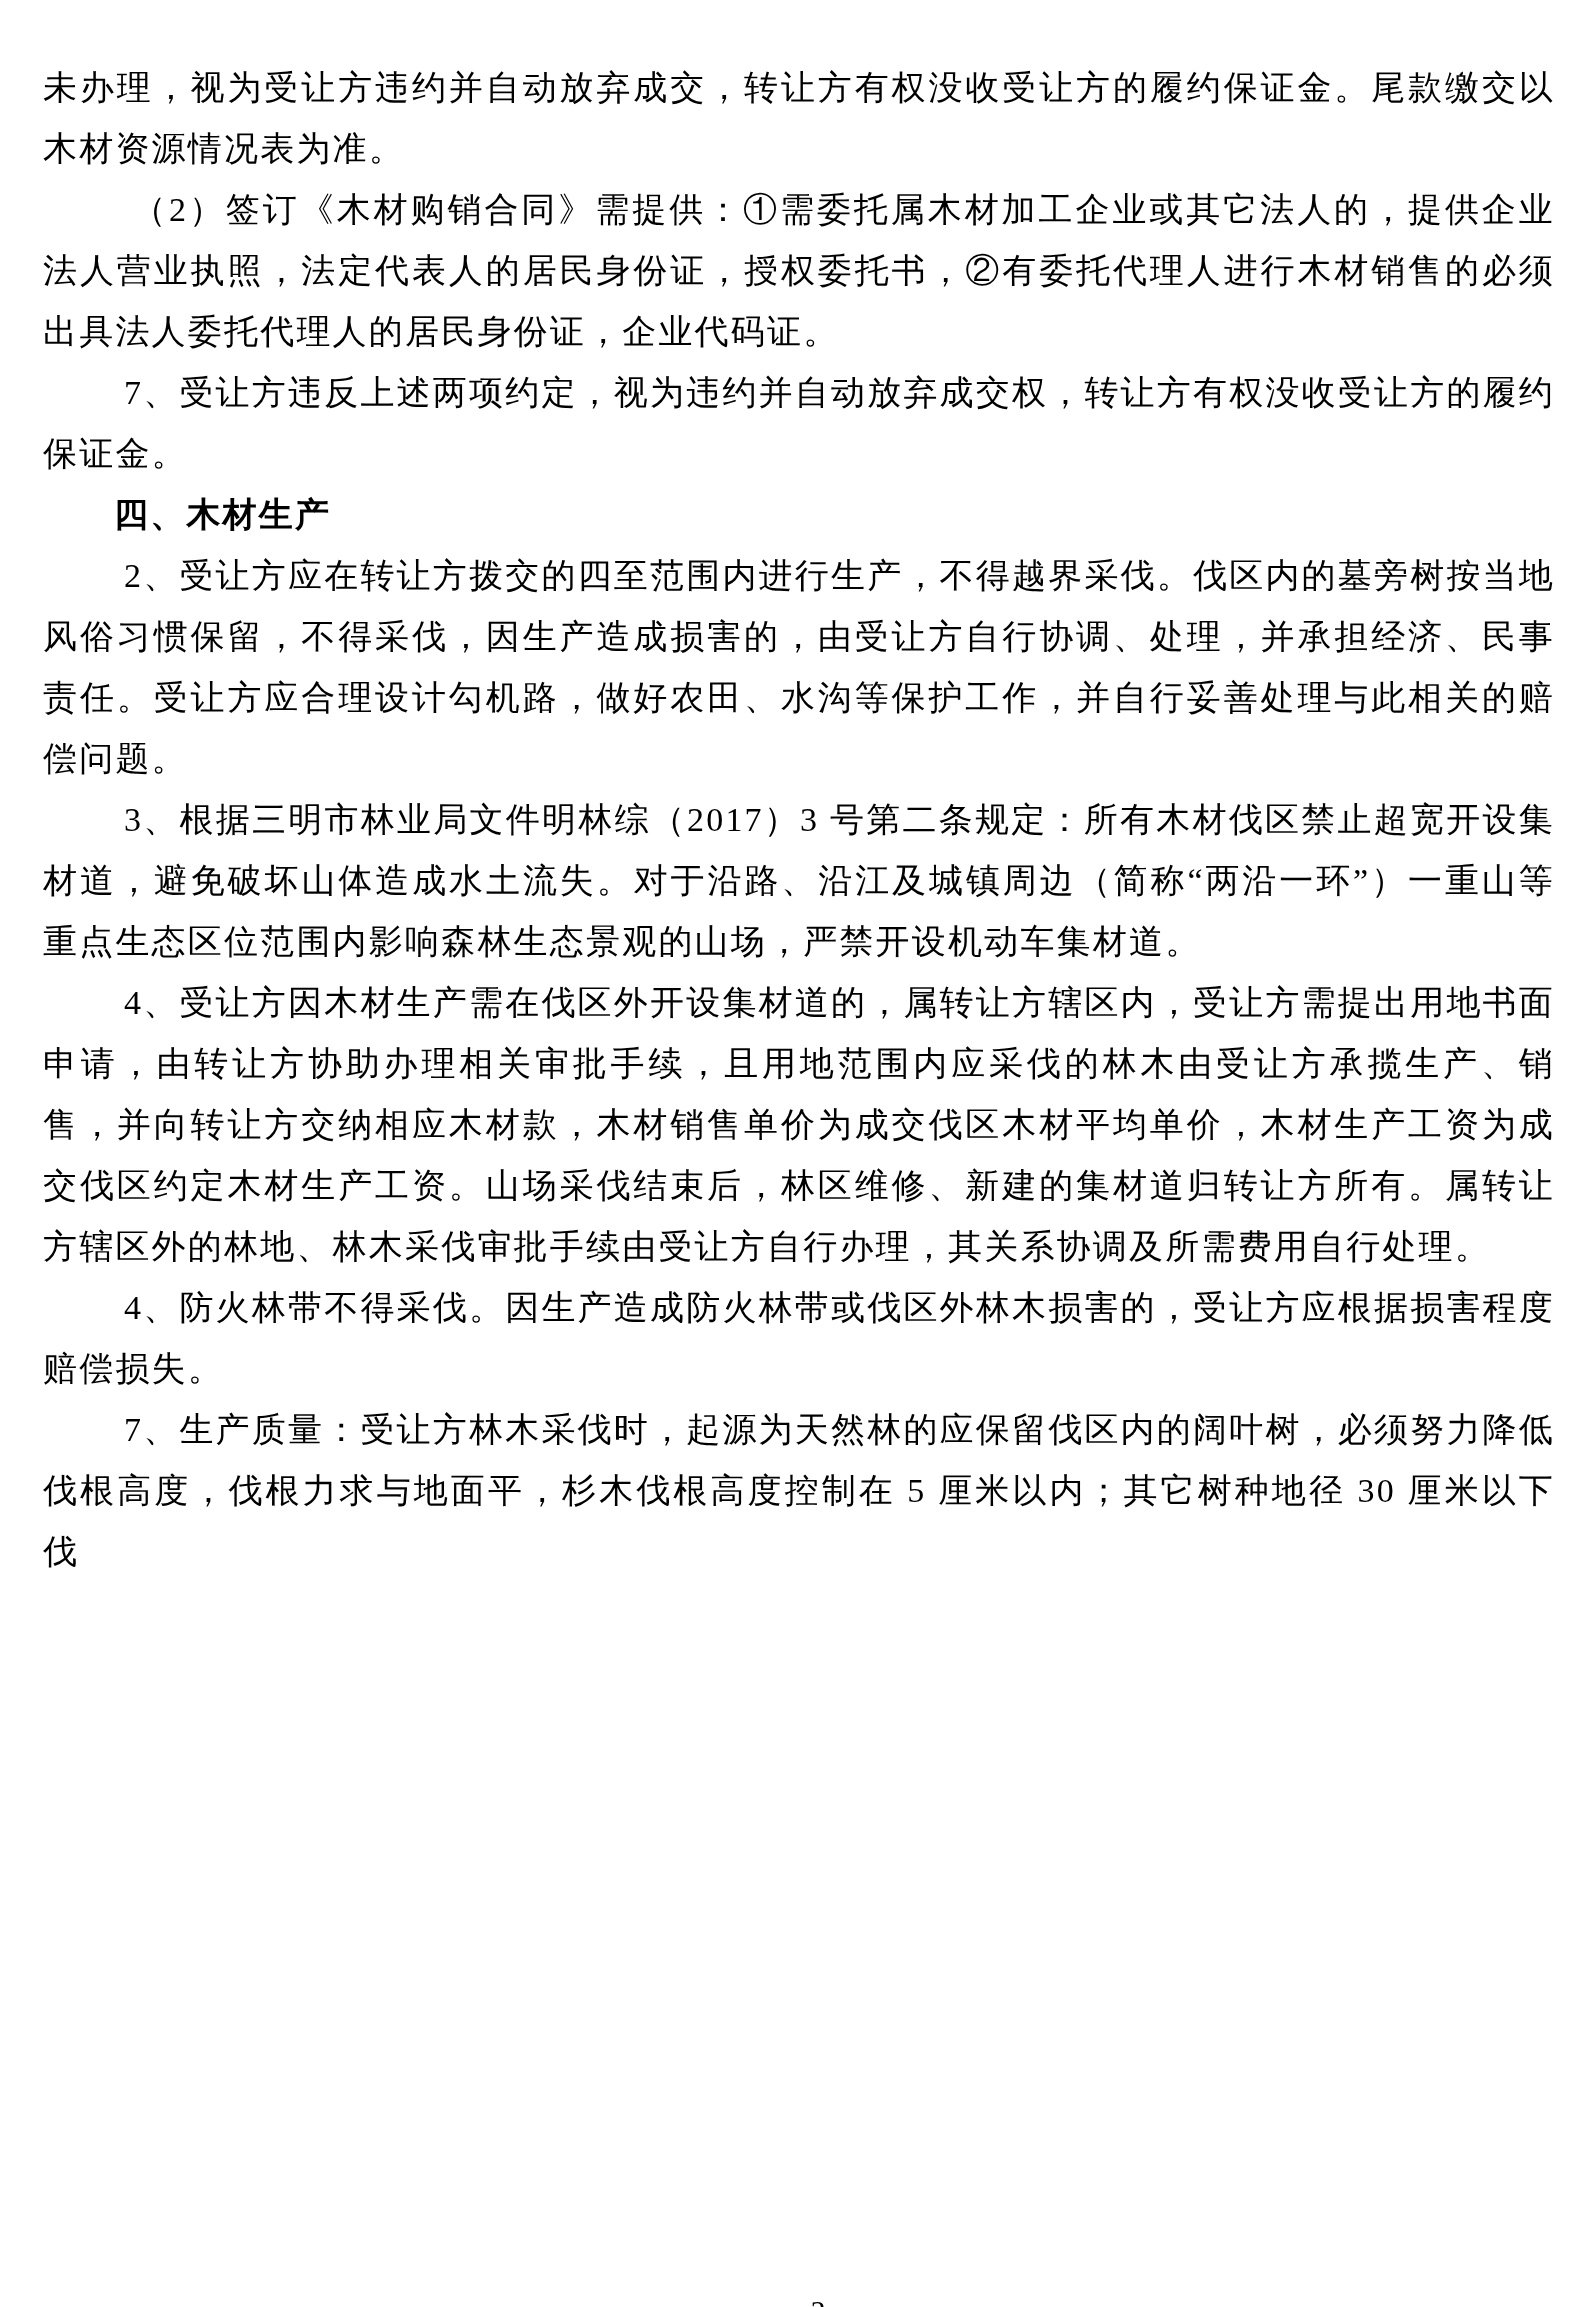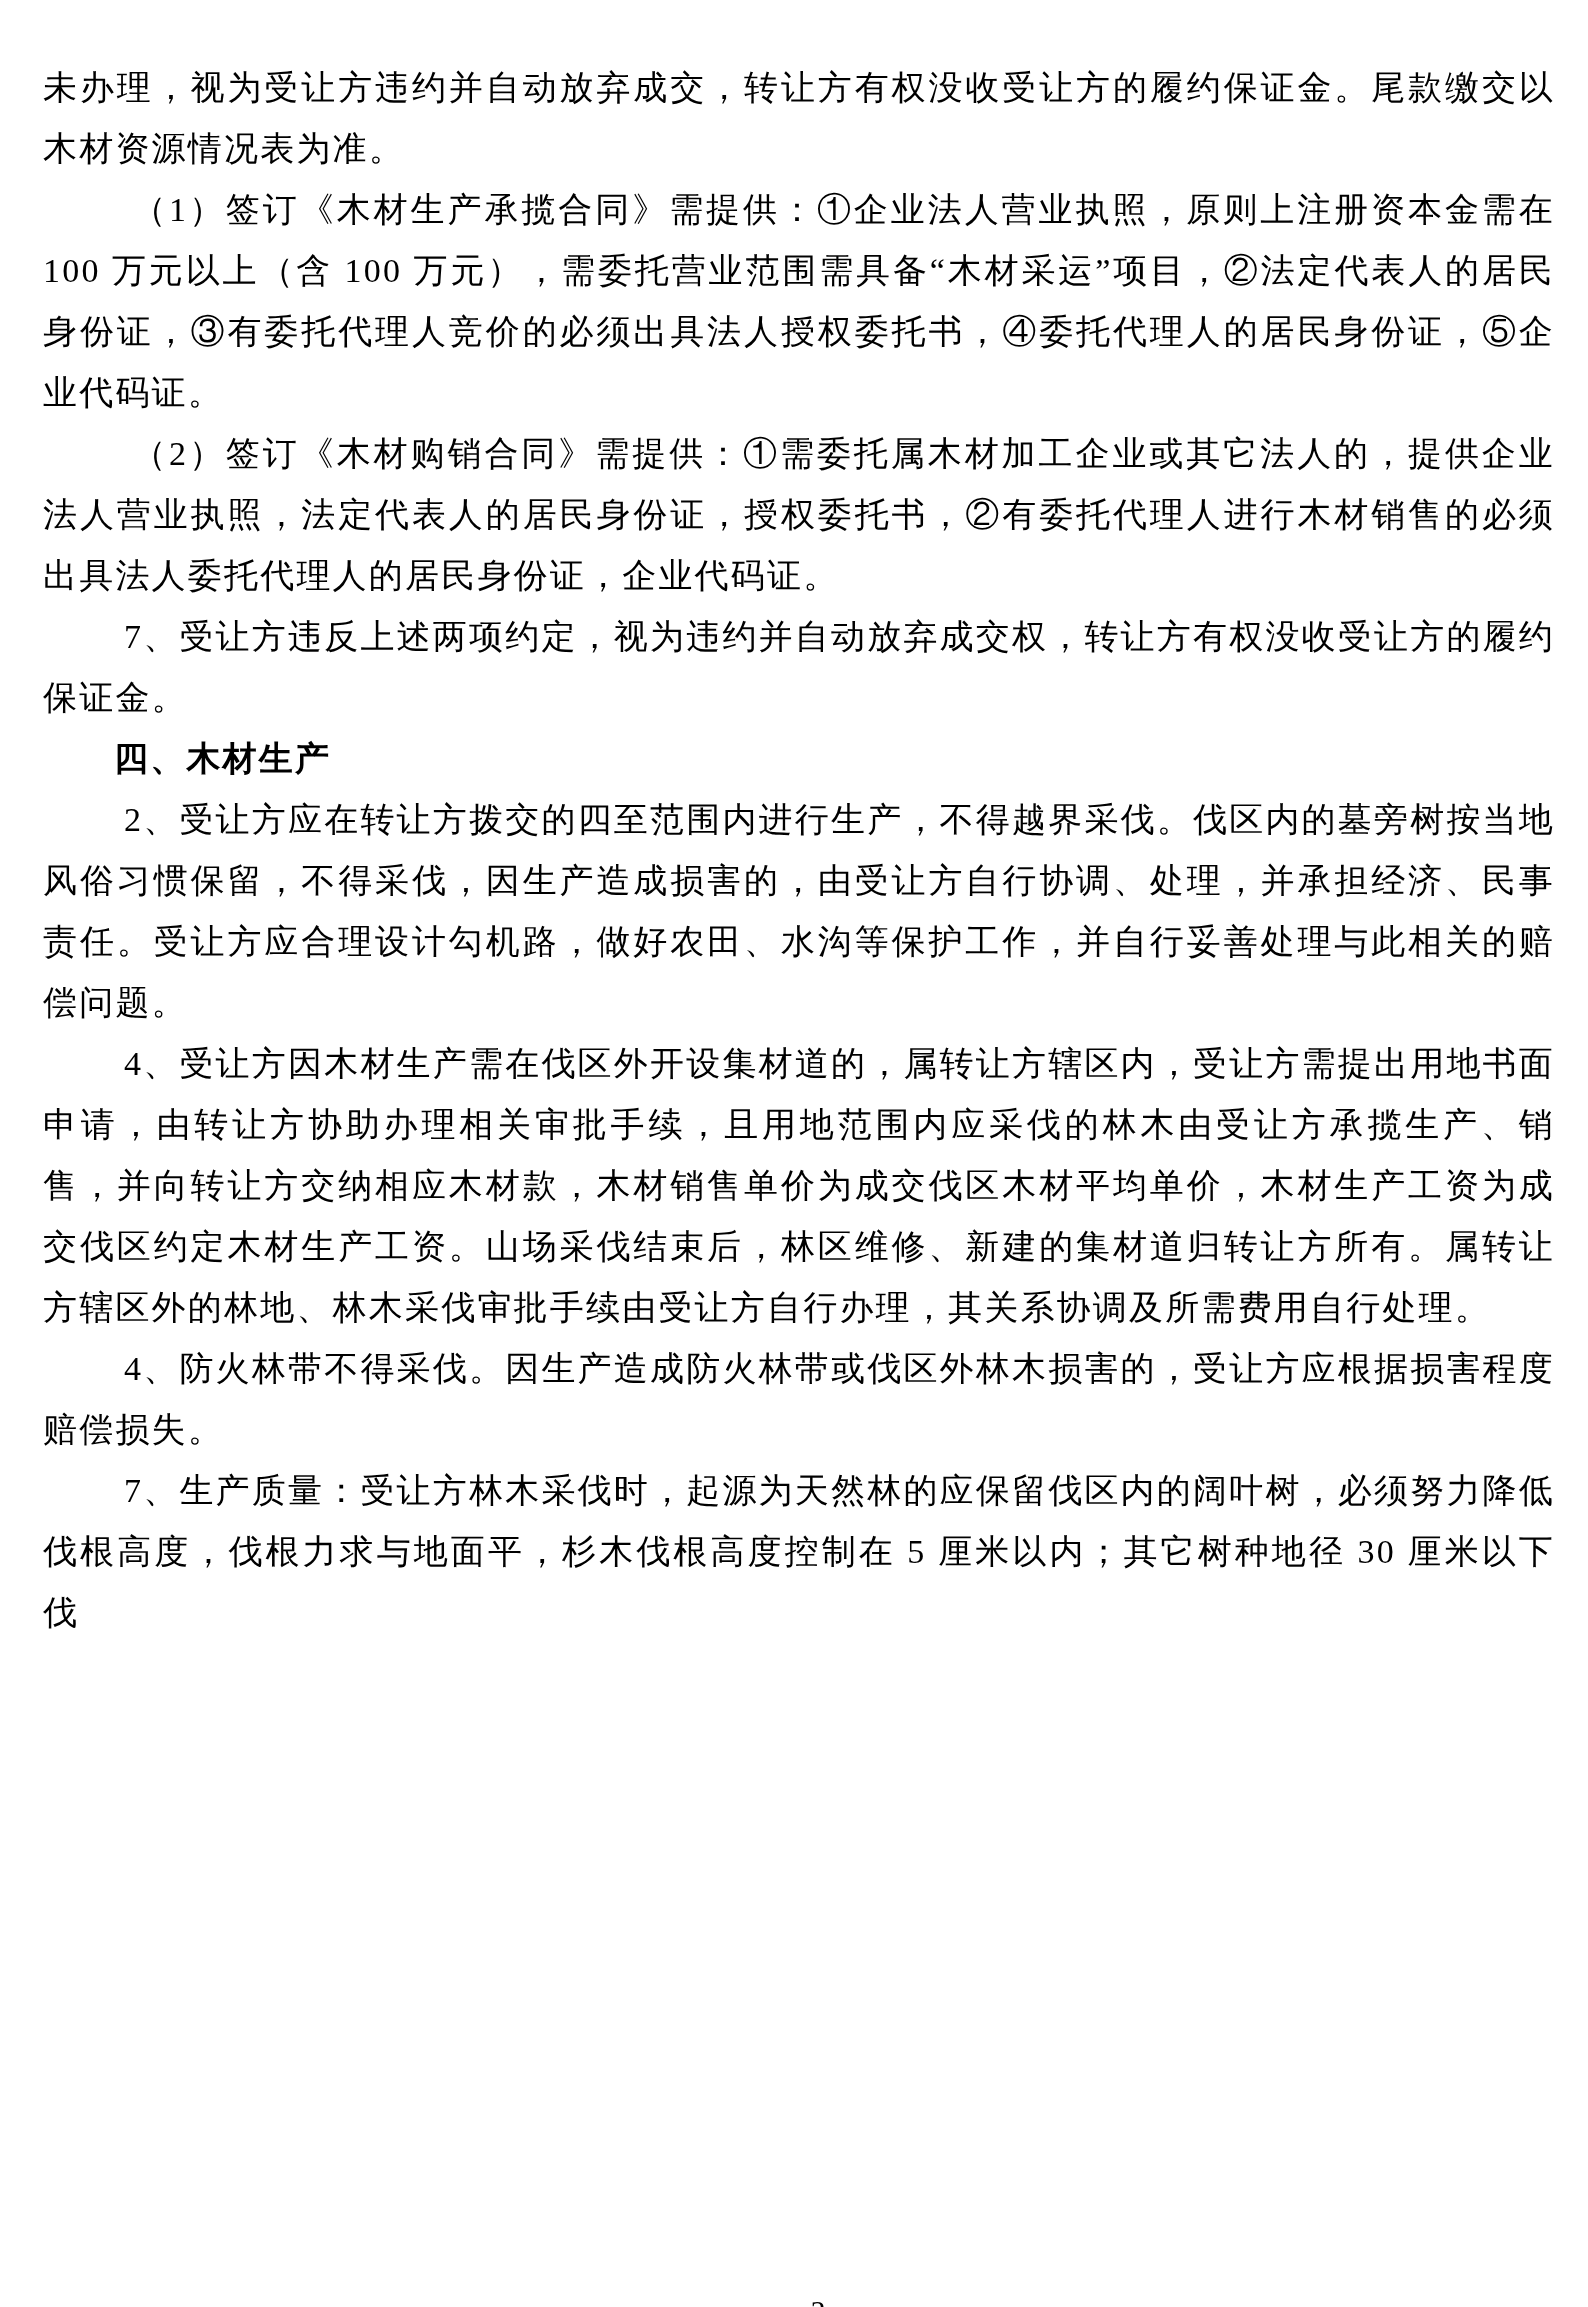--- a/index.html
+++ b/index.html
@@ -49,24 +49,24 @@
     line-height: 34px;
     letter-spacing: 5.9px;
   }
 </style>
 </head>
 <body>
 
 <div class="page">
   <div class="doc-body" id="doc-body">
       <p class="para t-continuation">未办理，视为受让方违约并自动放弃成交，转让方有权没收受让方的履约保证金。尾款缴交以木材资源情况表为准。</p>
-      <p class="para t-subitem">（1）签订《木材生产承揽合同》需提供：①企业法人营业执照，原则上注册资本金需在 100 万元以上（含 100 万元），需委托营业范围需具备“木材采运”项目，②法定代表人的居民身份证，③有委托代理人竞价的必须出具法人授权委托书，④委托代理人的居民身份证，⑤企业代码证。</p>
       <p class="para t-subitem">（2）签订《木材购销合同》需提供：①需委托属木材加工企业或其它法人的，提供企业法人营业执照，法定代表人的居民身份证，授权委托书，②有委托代理人进行木材销售的必须出具法人委托代理人的居民身份证，企业代码证。</p>
       <p class="para t-item">7、受让方违反上述两项约定，视为违约并自动放弃成交权，转让方有权没收受让方的履约保证金。</p>
       <p class="para t-heading">四、木材生产</p>
       <p class="para t-item">2、受让方应在转让方拨交的四至范围内进行生产，不得越界采伐。伐区内的墓旁树按当地风俗习惯保留，不得采伐，因生产造成损害的，由受让方自行协调、处理，并承担经济、民事责任。受让方应合理设计勾机路，做好农田、水沟等保护工作，并自行妥善处理与此相关的赔偿问题。</p>
+      <p class="para t-item">3、根据三明市林业局文件明林综（2017）3 号第二条规定：所有木材伐区禁止超宽开设集材道，避免破坏山体造成水土流失。对于沿路、沿江及城镇周边（简称“两沿一环”）一重山等重点生态区位范围内影响森林生态景观的山场，严禁开设机动车集材道。</p>
       <p class="para t-item">4、受让方因木材生产需在伐区外开设集材道的，属转让方辖区内，受让方需提出用地书面申请，由转让方协助办理相关审批手续，且用地范围内应采伐的林木由受让方承揽生产、销售，并向转让方交纳相应木材款，木材销售单价为成交伐区木材平均单价，木材生产工资为成交伐区约定木材生产工资。山场采伐结束后，林区维修、新建的集材道归转让方所有。属转让方辖区外的林地、林木采伐审批手续由受让方自行办理，其关系协调及所需费用自行处理。</p>
       <p class="para t-item">4、防火林带不得采伐。因生产造成防火林带或伐区外林木损害的，受让方应根据损害程度赔偿损失。</p>
       <p class="para t-item">7、生产质量：受让方林木采伐时，起源为天然林的应保留伐区内的阔叶树，必须努力降低伐根高度，伐根力求与地面平，杉木伐根高度控制在 5 厘米以内；其它树种地径 30 厘米以下伐</p>
     </div>
   <div class="page-footer">- 2 -</div>
 </div>
 
 
 </body></html>

